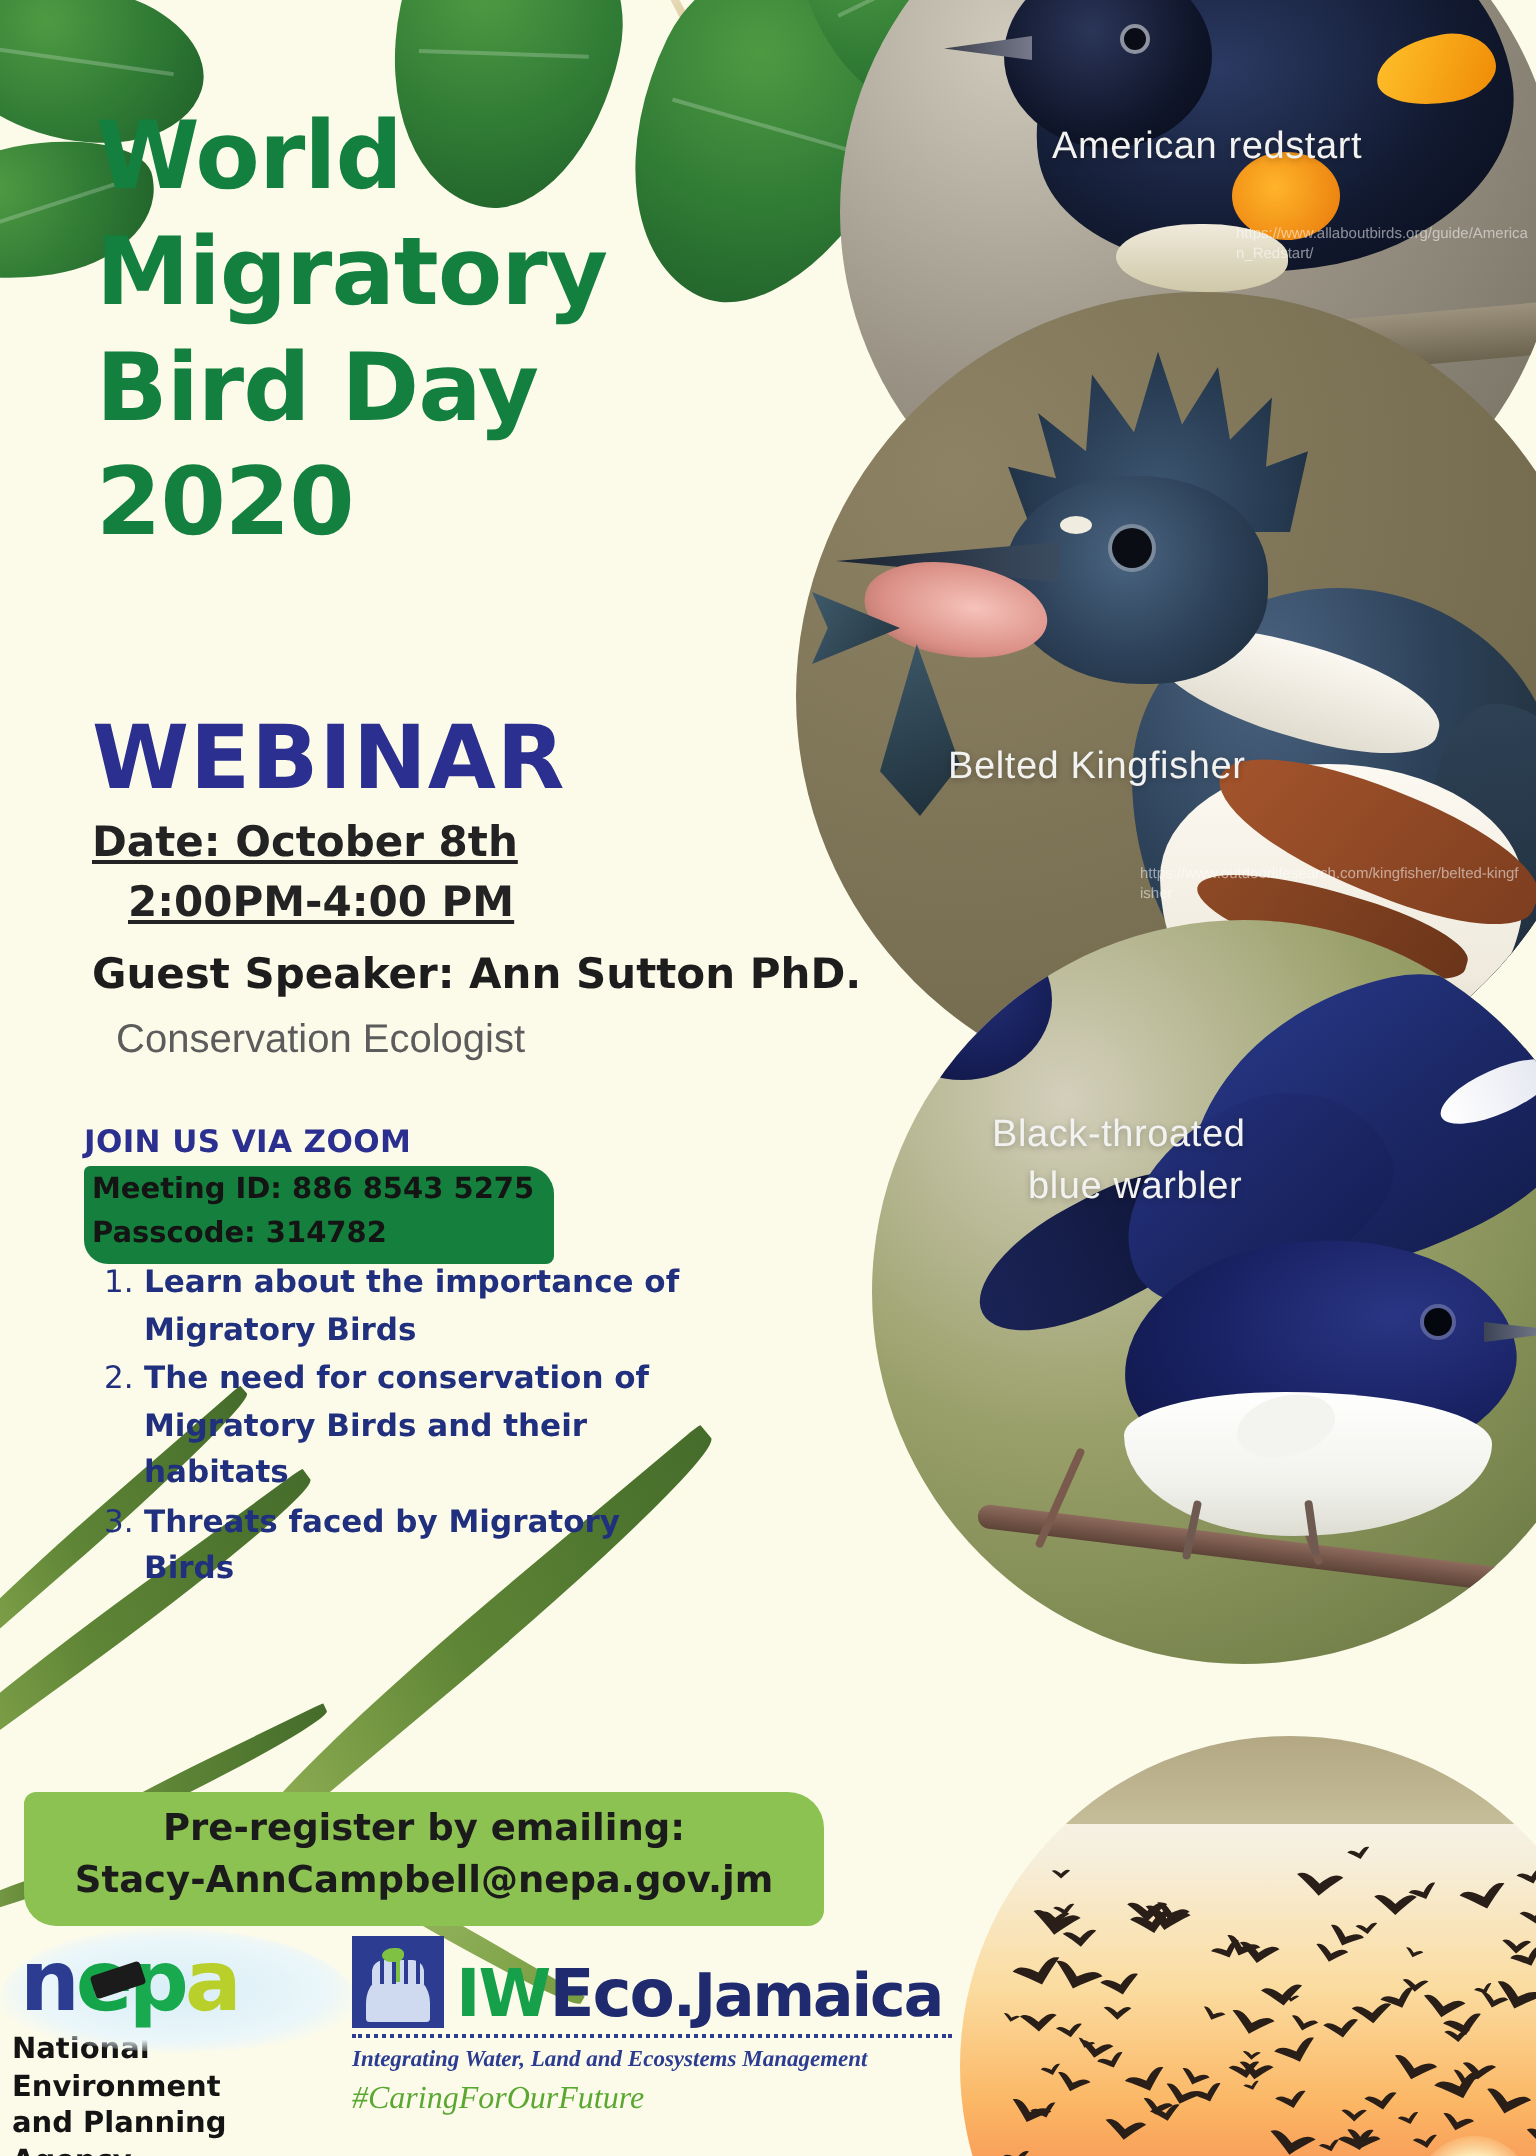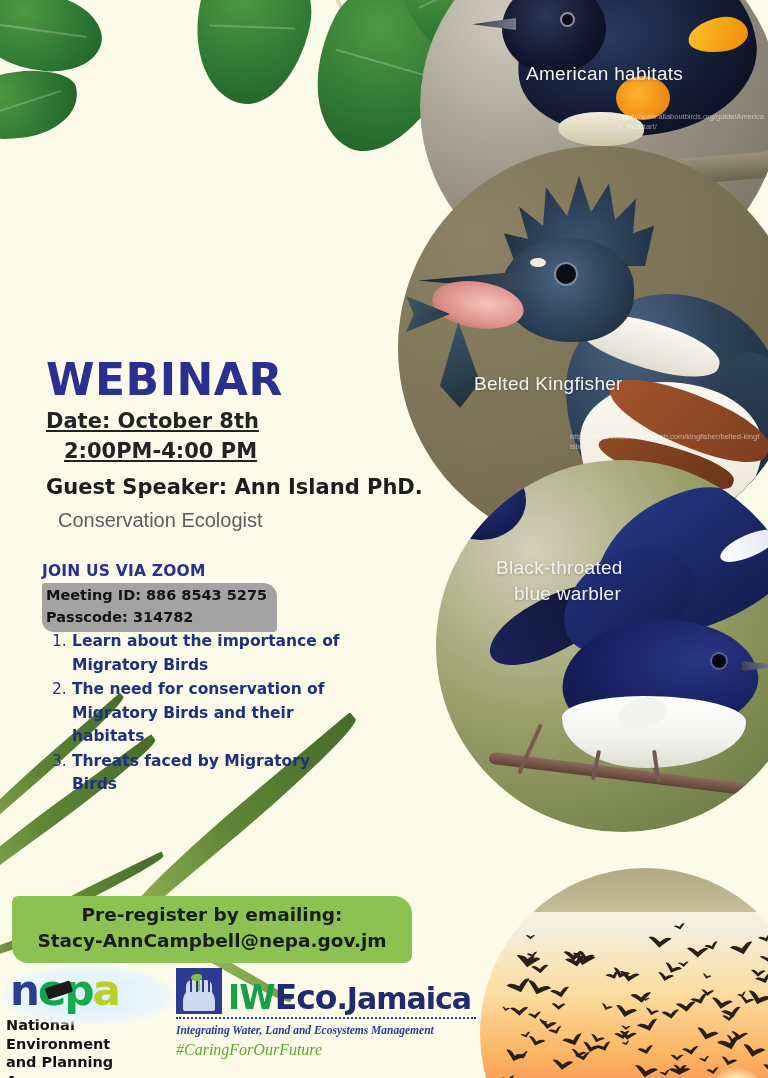--- a/index.html
+++ b/index.html
@@ -384,21 +384,21 @@
     color: #2b2f8f;
     font-family: "DejaVu Sans", sans-serif;
     font-weight: bold;
     font-size: 15.5px;
     letter-spacing: .2px;
   }
   .hl-yellow {
     display: inline-block;
     margin-top: 3px;
     padding: 2px 10px 3px 4px;
-    background: #a3a3a3;
+    background: #15803d;
     border-radius: 3px 14px 4px 12px;
   }
   .hl-yellow div {
     color: #141414;
     font-family: "DejaVu Sans", sans-serif;
     font-weight: bold;
     font-size: 14.5px;
     line-height: 1.5;
   }
 
@@ -560,21 +560,21 @@
   <div class="photo" id="photo-redstart">
     <div class="rs-perch"></div>
     <div class="rs-body"></div>
     <div class="rs-patch-1"></div>
     <div class="rs-patch-2"></div>
     <div class="rs-patch-3"></div>
     <div class="rs-belly"></div>
     <div class="rs-head"></div>
     <div class="rs-beak"></div>
     <div class="rs-eye"></div>
-    <div class="caption" style="left:106px; top:136px;">American habitats</div>
+    <div class="caption" style="left:106px; top:136px;">American redstart</div>
     <div class="credit" style="left:198px; top:186px; width:150px;">https://www.allaboutbirds.org/guide/American_Redstart/</div>
   </div>
 
   <div class="photo" id="photo-kingfisher">
     <div class="kf-branch"></div>
     <div class="kf-body"></div>
     <div class="kf-wingtip"></div>
     <div class="kf-breast"></div>
     <div class="kf-belt"></div>
     <div class="kf-belt2"></div>
@@ -763,27 +763,33 @@
     </svg>
   </div>
 
   <div class="blade blade-2"></div>
   <div class="blade blade-1"></div>
   <div class="blade blade-3"></div>
   <div class="blade blade-4"></div>
   <div class="blade blade-5"></div>
   <div class="blade blade-6"></div>
 
+  <div class="title">
+    <span>World</span>
+    <span>Migratory</span>
+    <span>Bird Day</span>
+    <span>2020</span>
+  </div>
 
   <div class="webinar">WEBINAR</div>
 
   <div class="datebox">
     <div class="date-line">Date: October 8th</div>
     <div class="date-line indent">2:00PM-4:00 PM</div>
-    <div class="speaker">Guest Speaker: Ann Island PhD.</div>
+    <div class="speaker">Guest Speaker: Ann Sutton PhD.</div>
     <div class="role">Conservation Ecologist</div>
   </div>
 
   <div class="zoomblock">
     <div class="zoom-head">JOIN US VIA ZOOM</div>
     <div class="hl-yellow">
       <div>Meeting ID: 886 8543 5275</div>
       <div>Passcode: 314782</div>
     </div>
   </div>

